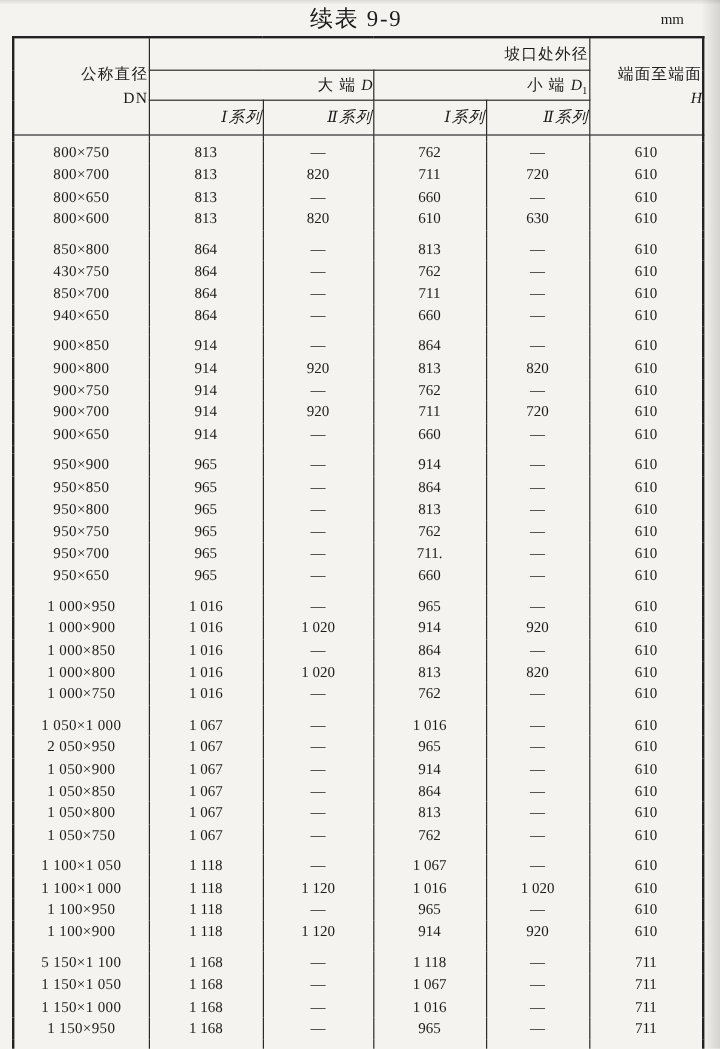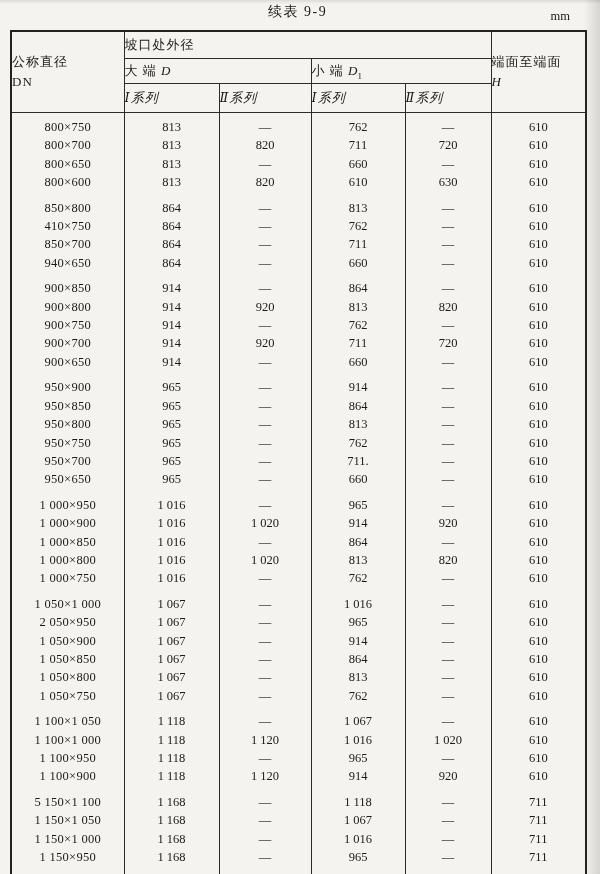--- a/index.html
+++ b/index.html
@@ -16,38 +16,38 @@
     background:linear-gradient(to right, rgba(0,0,0,0), rgba(0,0,0,0.13));
     pointer-events:none;
   }
   .top-shade {
     position:absolute; left:0; top:0; width:100%; height:4px;
     background:linear-gradient(to bottom, rgba(0,0,0,0.10), rgba(0,0,0,0));
     pointer-events:none;
   }
   .caption {
     position:absolute; top:3px; left:50%; transform:translateX(-54%);
-    font-size:14px; letter-spacing:1.5px; white-space:nowrap;
+    font-size:19px; letter-spacing:1.5px; white-space:nowrap;
   }
   .unit {
     position:absolute; top:9px; right:30px;
     font-size:12.5px; font-family:"Liberation Serif","DejaVu Serif",serif;margin-left:39px;
   }
   table.spec {
     position:absolute; left:10px; top:30px;
     width:575px;
     border-collapse:collapse;
     table-layout:fixed;
     border:2px solid #222;
   }
   table.spec th {
     border:1px solid #2b2b2b;
     font-weight:normal;
     font-size:13px;
-    text-align:left;
+    text-align:right;
     padding:0;
     letter-spacing:1px;
   }
   table.spec td {
     border-left:1px solid #2b2b2b;
     border-right:1px solid #2b2b2b;
     border-top:none; border-bottom:none;
     text-align:center;
     font-size:12.5px;
     padding:0;
@@ -164,21 +164,21 @@
       </tr>
       <tr>
         <td class="cell-dn">850×800</td>
         <td class="cell-d-series1">864</td>
         <td class="cell-d-series2">—</td>
         <td class="cell-d1-series1">813</td>
         <td class="cell-d1-series2">—</td>
         <td class="cell-h">610</td>
       </tr>
       <tr>
-        <td class="cell-dn">410×750</td>
+        <td class="cell-dn">430×750</td>
         <td class="cell-d-series1">864</td>
         <td class="cell-d-series2">—</td>
         <td class="cell-d1-series1">762</td>
         <td class="cell-d1-series2">—</td>
         <td class="cell-h">610</td>
       </tr>
       <tr>
         <td class="cell-dn">850×700</td>
         <td class="cell-d-series1">864</td>
         <td class="cell-d-series2">—</td>

